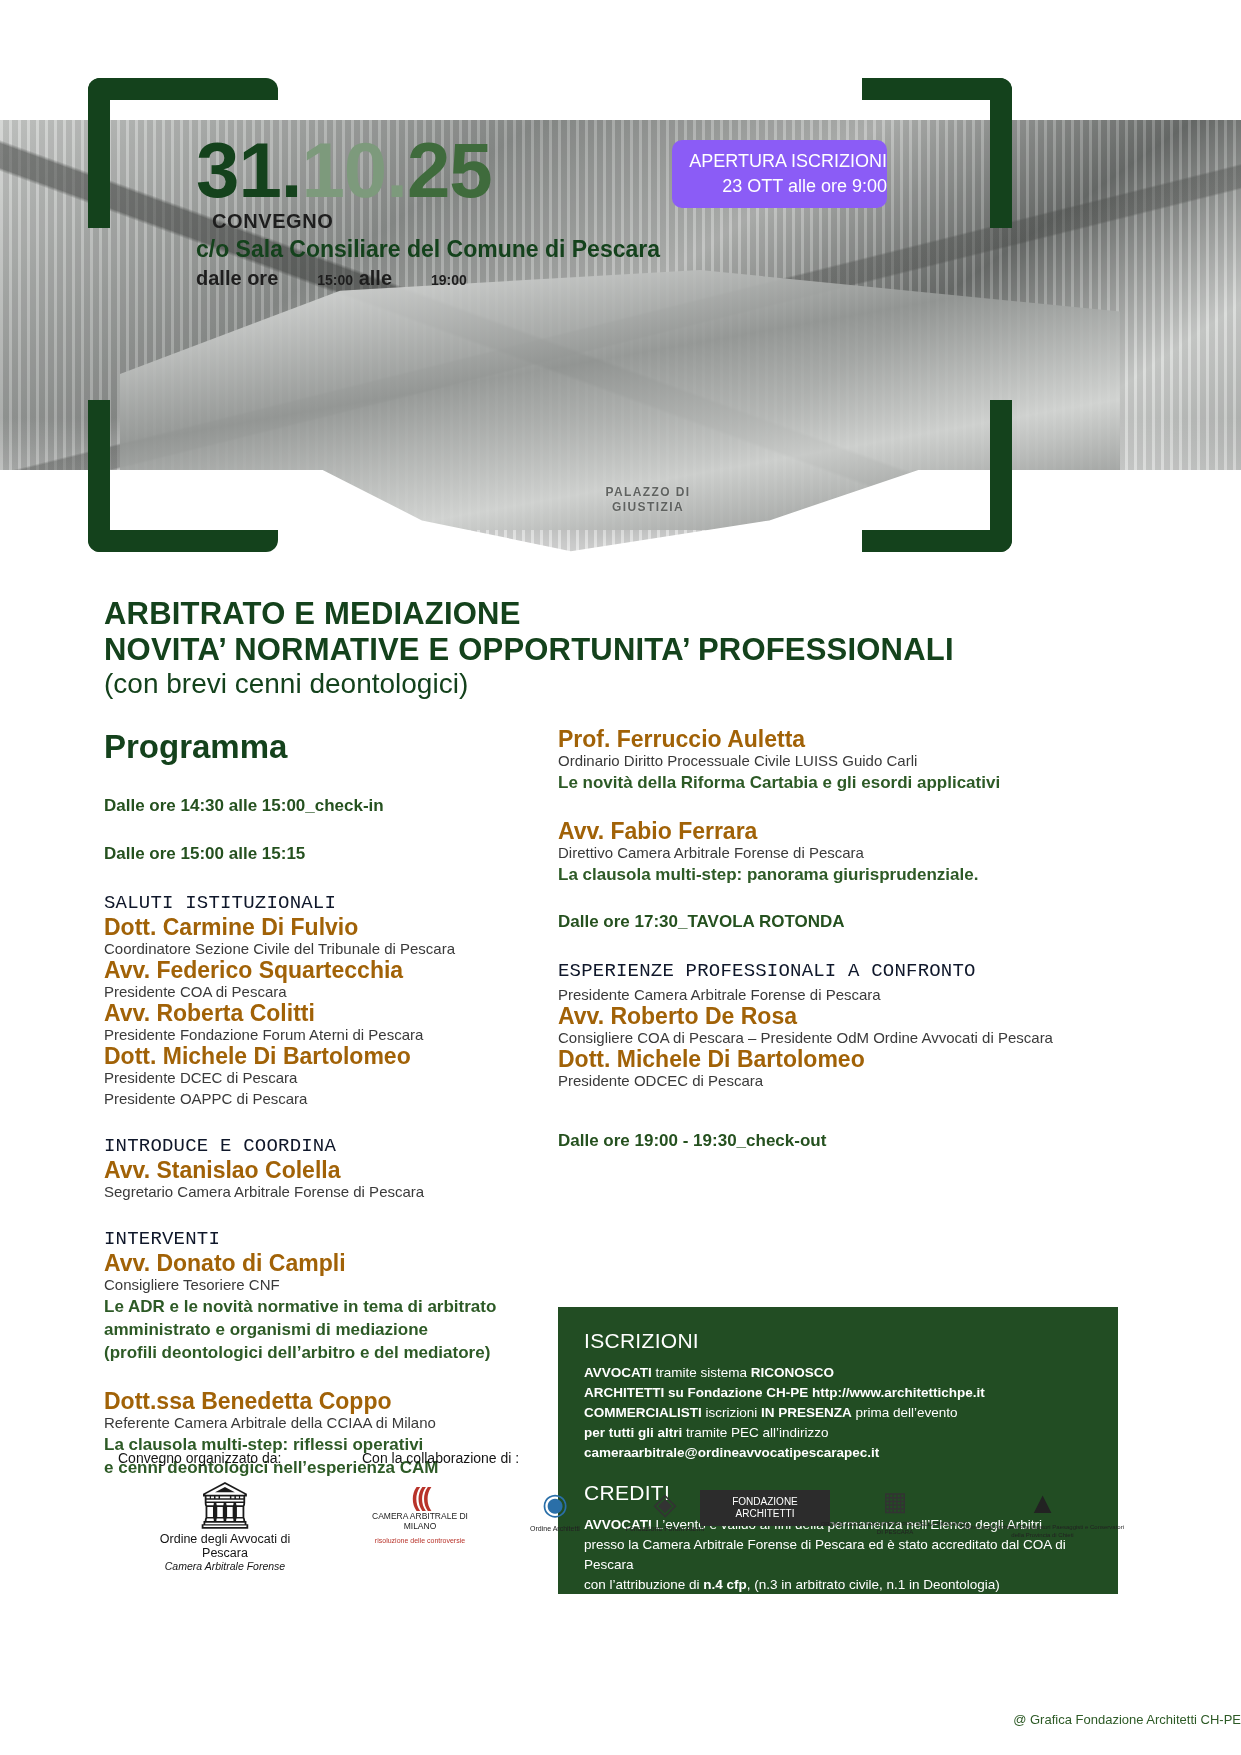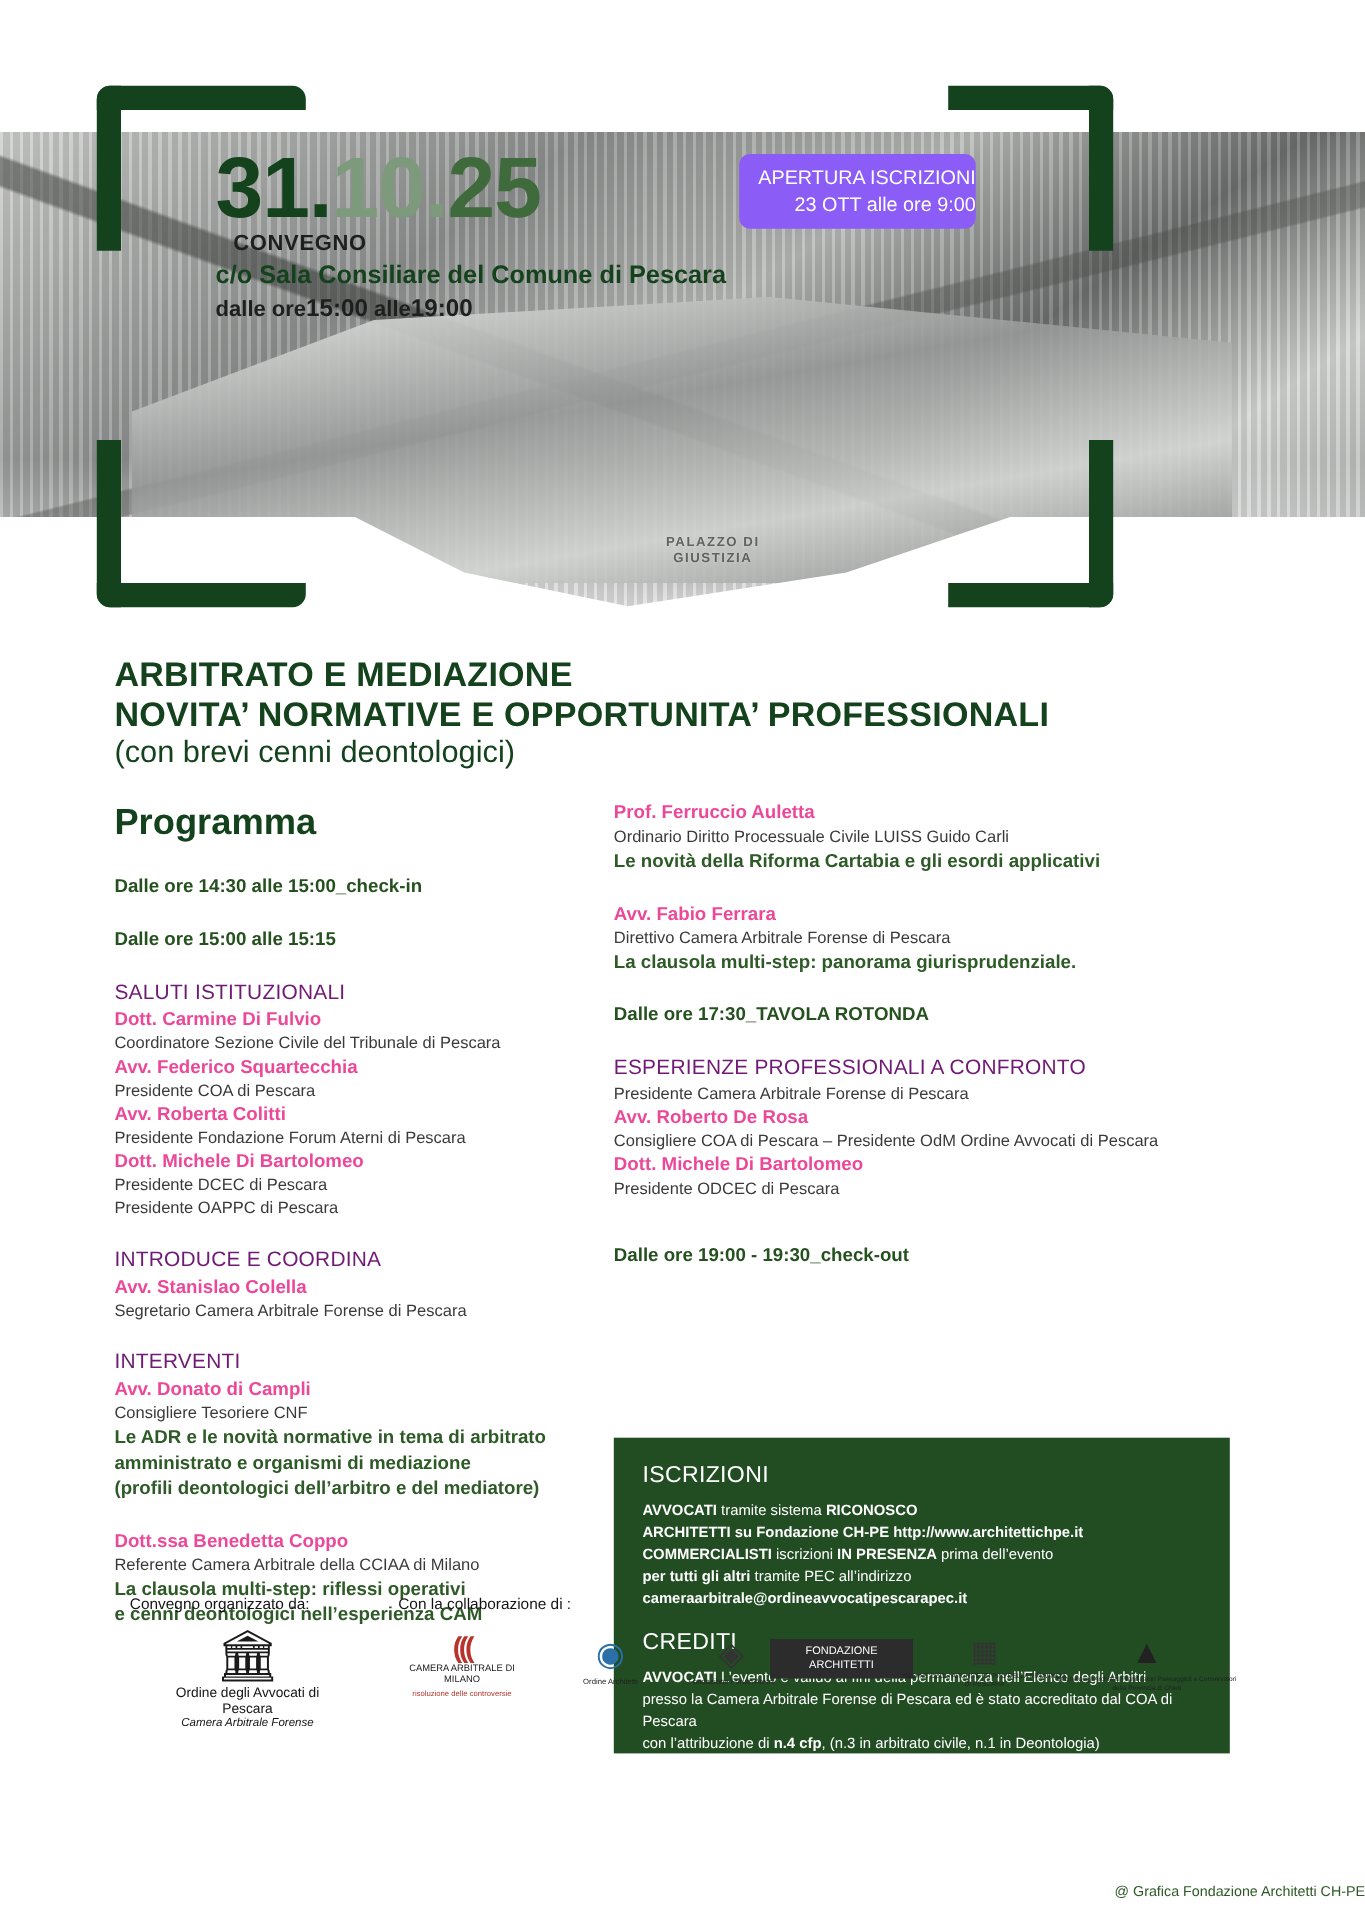--- a/index.html
+++ b/index.html
@@ -58,42 +58,42 @@
     font-size:78px; font-weight:bold; letter-spacing:-1px; line-height:84px;
     white-space:nowrap;
   }
   .d1 { color:#14421c; }
   .d2 { color:#7d9a7c; }
   .d3 { color:#3f6b3c; }
 
   .convegno{ position:absolute; left:212px; top:210px; font-size:20px; font-weight:bold; color:#1e1e1e; letter-spacing:.6px;}
   .venue   { position:absolute; left:196px; top:236px; font-size:23px; font-weight:bold; color:#14421c;}
   .hours   { position:absolute; left:196px; top:267px; font-size:20px; font-weight:bold; color:#1e1e1e;}
-  .hours .big{ font-size:22px; }
+  .hours .big{ font-size:14px;margin-left:39px; }
 
   .badge{
     position:absolute; left:672px; top:140px; width:215px; height:68px;
     background:#8b5cf6; border-radius:10px; color:#ffffff;
     display:flex; flex-direction:column; align-items:flex-end; justify-content:center;
     line-height:25px; font-size:18px;
   }
 
   
   .maintitle{ position:absolute; left:104px; top:596px; font-size:31px; font-weight:bold; color:#14421c; letter-spacing:.2px; line-height:36px;}
   .subtitle { position:absolute; left:104px; top:668px; font-size:28px; color:#14421c; }
 
   
   .col-left  { position:absolute; left:104px; top:728px; width:440px; }
   .col-right { position:absolute; left:558px; top:728px; width:560px; }
 
   .programma{ font-size:33px; font-weight:bold; color:#14421c; margin-bottom:30px; }
 
   .time   { font-size:17px; font-weight:bold; color:#25511f; margin:0 0 28px 0; }
-  .sechead{ font-size:19px; color:#701a75; letter-spacing:.2px; margin:0 0 2px 0; }
-  .pname  { font-size:17px; font-weight:bold; color:#ec4899; line-height:22px;}
+  .sechead{ font-size:19px; color:#0f172a; letter-spacing:.2px; margin:0 0 2px 0;font-family:Liberation Mono, monospace; }
+  .pname  { font-size:23px; font-weight:bold; color:#a16207; line-height:22px;}
   .prole  { font-size:15px; color:#3a3a3a; line-height:21px;}
   .ptopic { font-size:17px; font-weight:bold; color:#2d5a26; line-height:23px;}
   .gap    { height:26px; }
   .gap-s  { height:14px; }
 
   
   .infobox{
     position:absolute; left:558px; top:1307px; width:560px; height:287px;
     background:#224d23; color:#ffffff; padding:22px 26px 18px 26px;
   }

